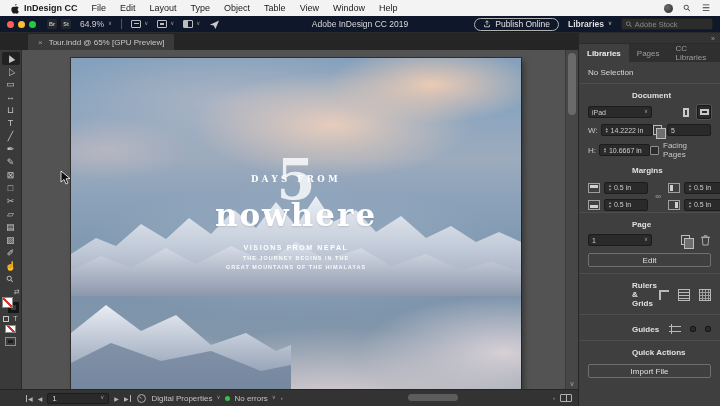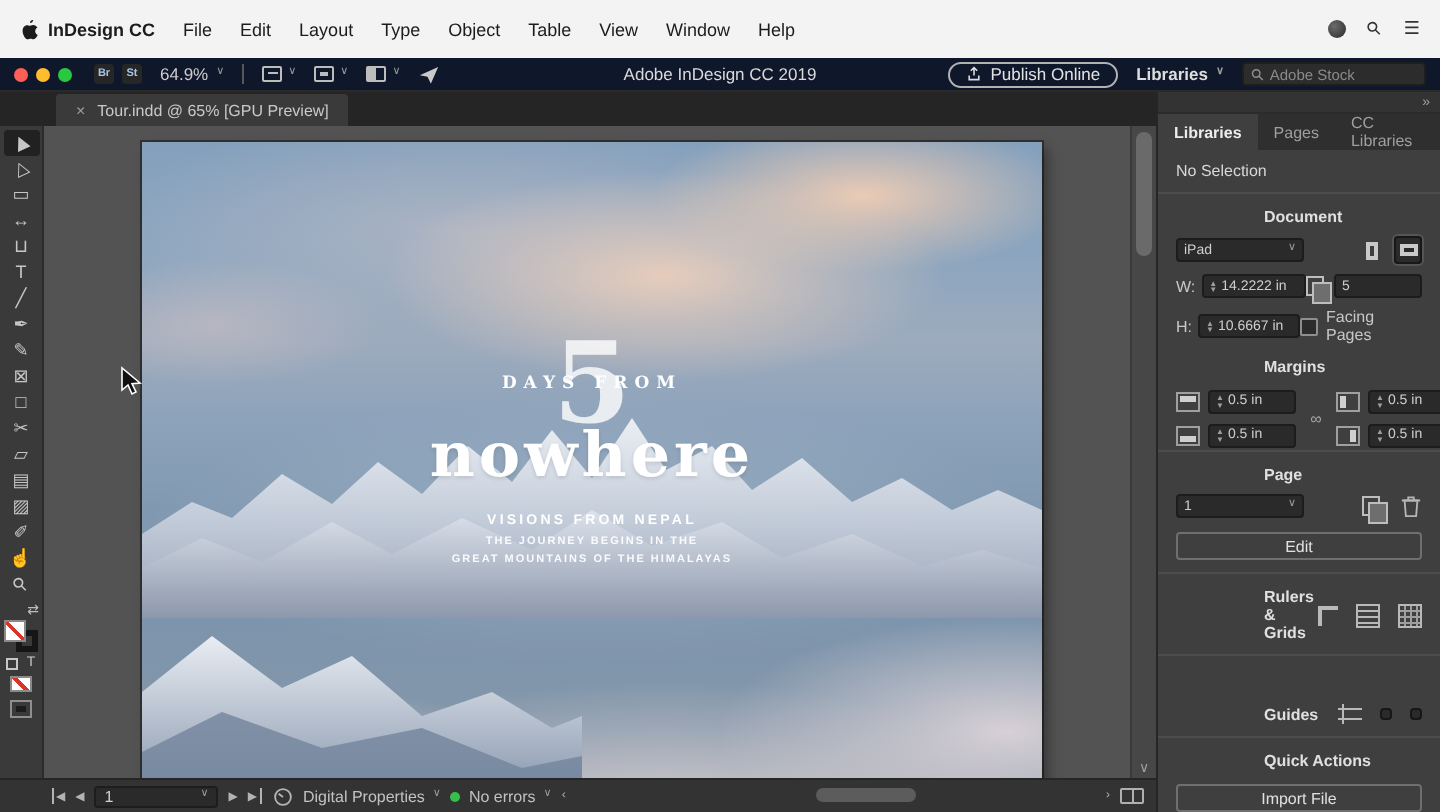--- a/index.html
+++ b/index.html
@@ -1,21 +1,21 @@
 <!DOCTYPE html>
 <html><head>
 <meta charset="utf-8">
 <style>
   * { margin:0; padding:0; box-sizing:border-box; }
   html,body { width:720px; height:406px; overflow:hidden; background:#3f3f3f;
     font-family:"Liberation Sans", sans-serif; }
   .app { width:720px; height:406px; display:flex; flex-direction:column; }
 
   
-  .menubar { height:29px; background:#f3f3f3; display:flex; align-items:center;
+  .menubar { height:16px; background:#f3f3f3; display:flex; align-items:center;
     padding:0 10px; font-size:9px; color:#1c1c1c; flex:0 0 auto; }
   .mitem { padding:0 7px; white-space:nowrap; }
   .mitem.bold { font-weight:bold; padding-left:5px; }
   .mbar-right { margin-left:auto; display:flex; align-items:center; gap:11px; color:#333; }
   .siri-dot { width:9px; height:9px; border-radius:50%; background:radial-gradient(circle at 35% 35%, #6b6b6b, #2a2a2a); }
   .mb-ic { font-size:9px; line-height:1; }
   .search-rot { display:inline-block; transform:rotate(-45deg); }
 
   
   .appbar { height:17px; background:#0f172a; border-bottom:1px solid #2a2a2a;
@@ -522,21 +522,21 @@
         <div class="row" style="margin-top:7px">
           <span class="sec-h" style="margin:0">Rulers &amp; Grids</span>
           <span class="iconrow">
             <span class="ic-ruler"></span>
             <span class="ic-bgrid"></span>
             <span class="ic-dgrid"></span>
           </span>
         </div>
         <div class="hr" style="margin-top:6px"></div>
 
-        <div class="row" style="margin-top:24px">
+        <div class="row" style="margin-top:9px">
           <span class="sec-h" style="margin:0">Guides</span>
           <span class="iconrow">
             <span class="ic-glines"></span>
             <span class="pressed"><span class="ic-glines"></span></span>
             <span class="pressed"><span class="ic-glines"></span></span>
           </span>
         </div>
         <div class="hr" style="margin-top:6px"></div>
 
         <div class="sec-h">Quick Actions</div>

